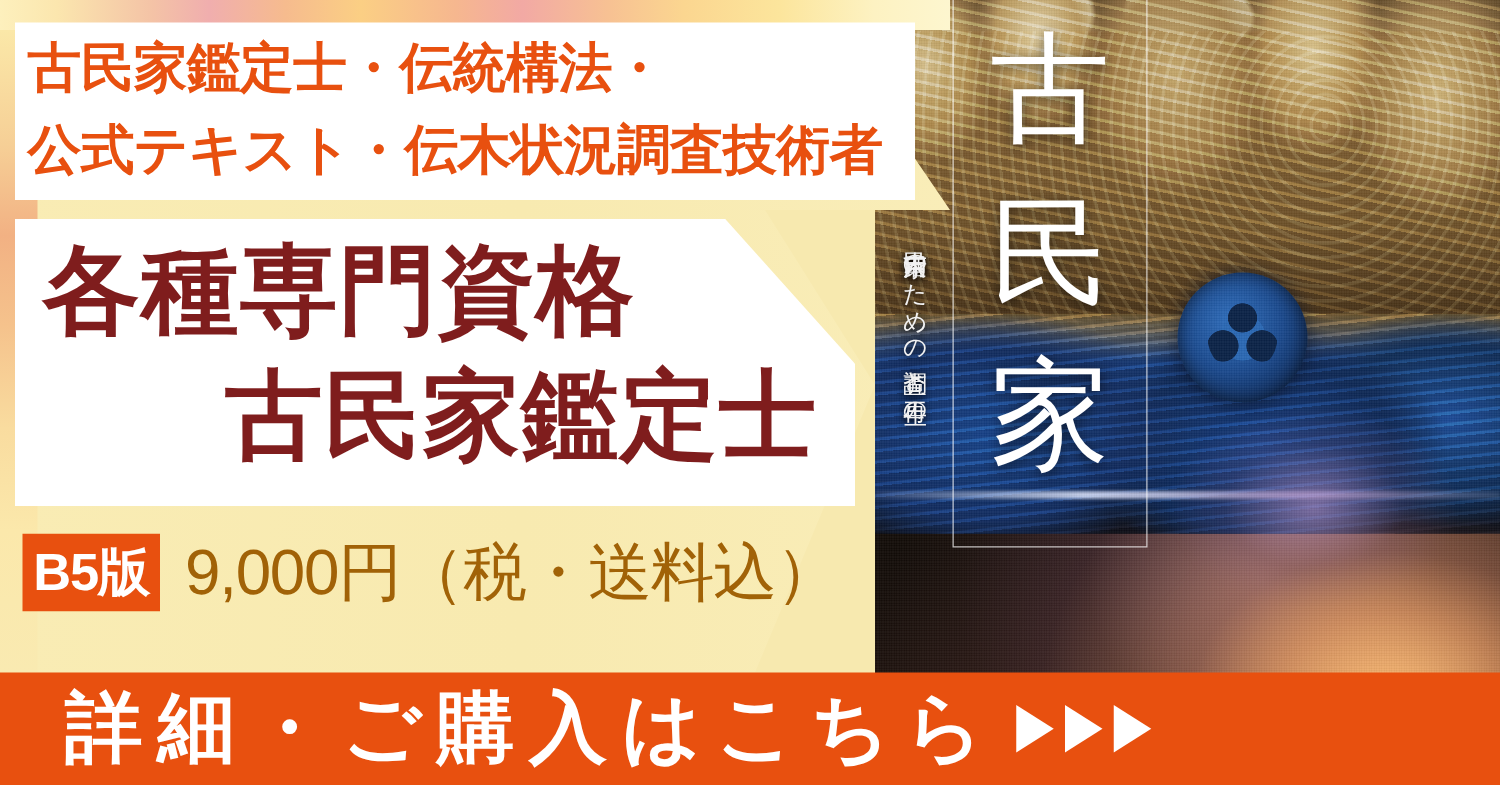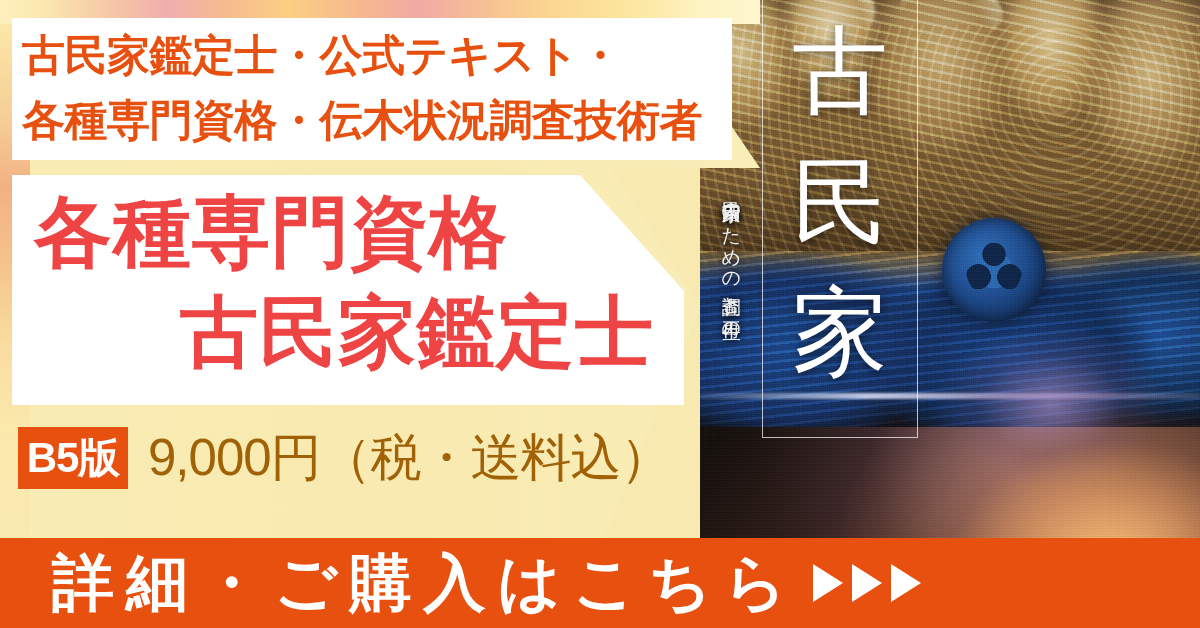--- a/index.html
+++ b/index.html
@@ -222,21 +222,21 @@
   
   #headline-box {
     position:absolute; left:12px; top:175px;
     width:672px; height:230px;
     background:#ffffff;
     clip-path:polygon(0 0, 568px 0, 672px 116px, 672px 230px, 0 230px);
   }
   #headline {
     position:absolute; left:16px; top:8px;
     width:660px;
-    color:#ef4444;
+    color:#7f1d1d;
     font-size:78px;
     font-weight:700;
     line-height:1.28;
     letter-spacing:1px;
     white-space:nowrap;
   }
   #headline .l1 { display:block; text-align:left;  padding-left:6px; }
   #headline .l2 { display:block; text-align:left;  padding-left:152px; }
 
   
@@ -319,22 +319,22 @@
     <div class="cover-sub" id="cover-sub-1">古民家活用のための調査と再生の</div>
     <div class="cover-sub" id="cover-sub-2">伝統構法</div>
   </div>
 
   <div id="top-band"></div>
   <div id="cream-panel"></div>
   <div id="left-gradient"></div>
 
   <div id="qual-box">
     <div id="qual-text">
-      <span>古民家鑑定士・公式テキスト・</span>
-      <span>各種専門資格・伝木状況調査技術者</span>
+      <span>古民家鑑定士・伝統構法・</span>
+      <span>公式テキスト・伝木状況調査技術者</span>
     </div>
   </div>
 
   <div id="headline-box">
     <div id="headline">
       <span class="l1">各種専門資格</span>
       <span class="l2">古民家鑑定士</span>
     </div>
   </div>
 

